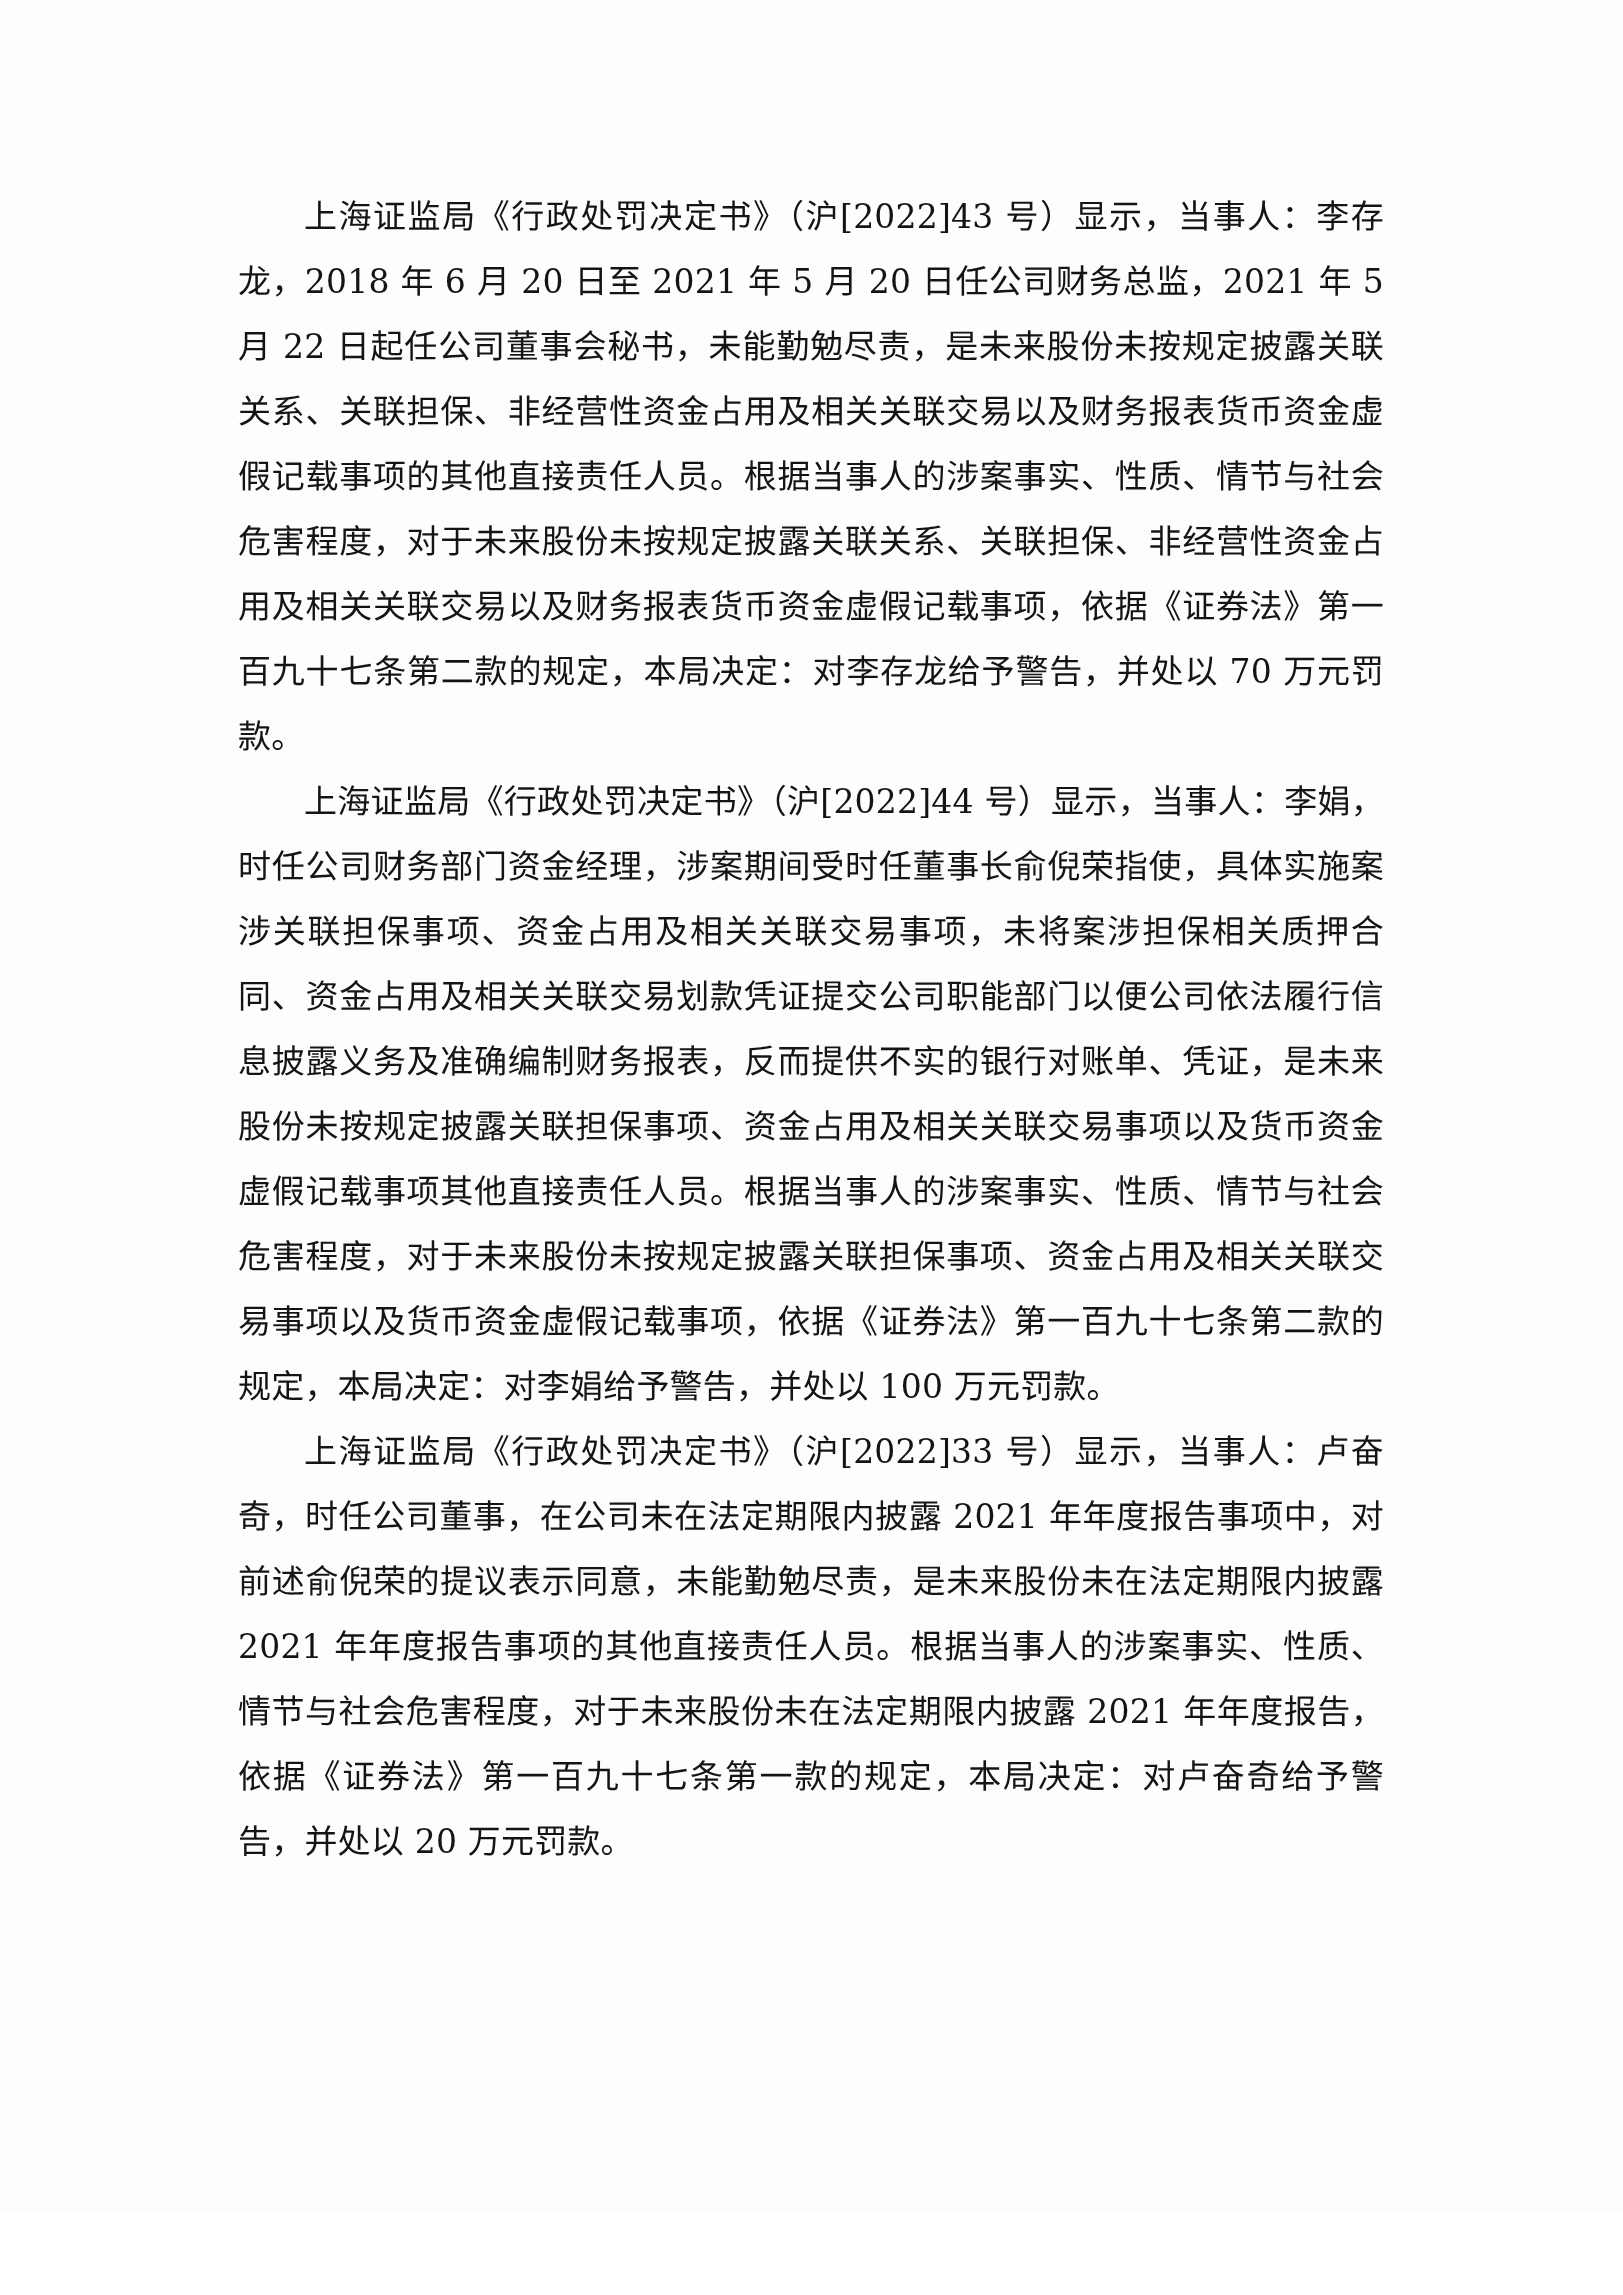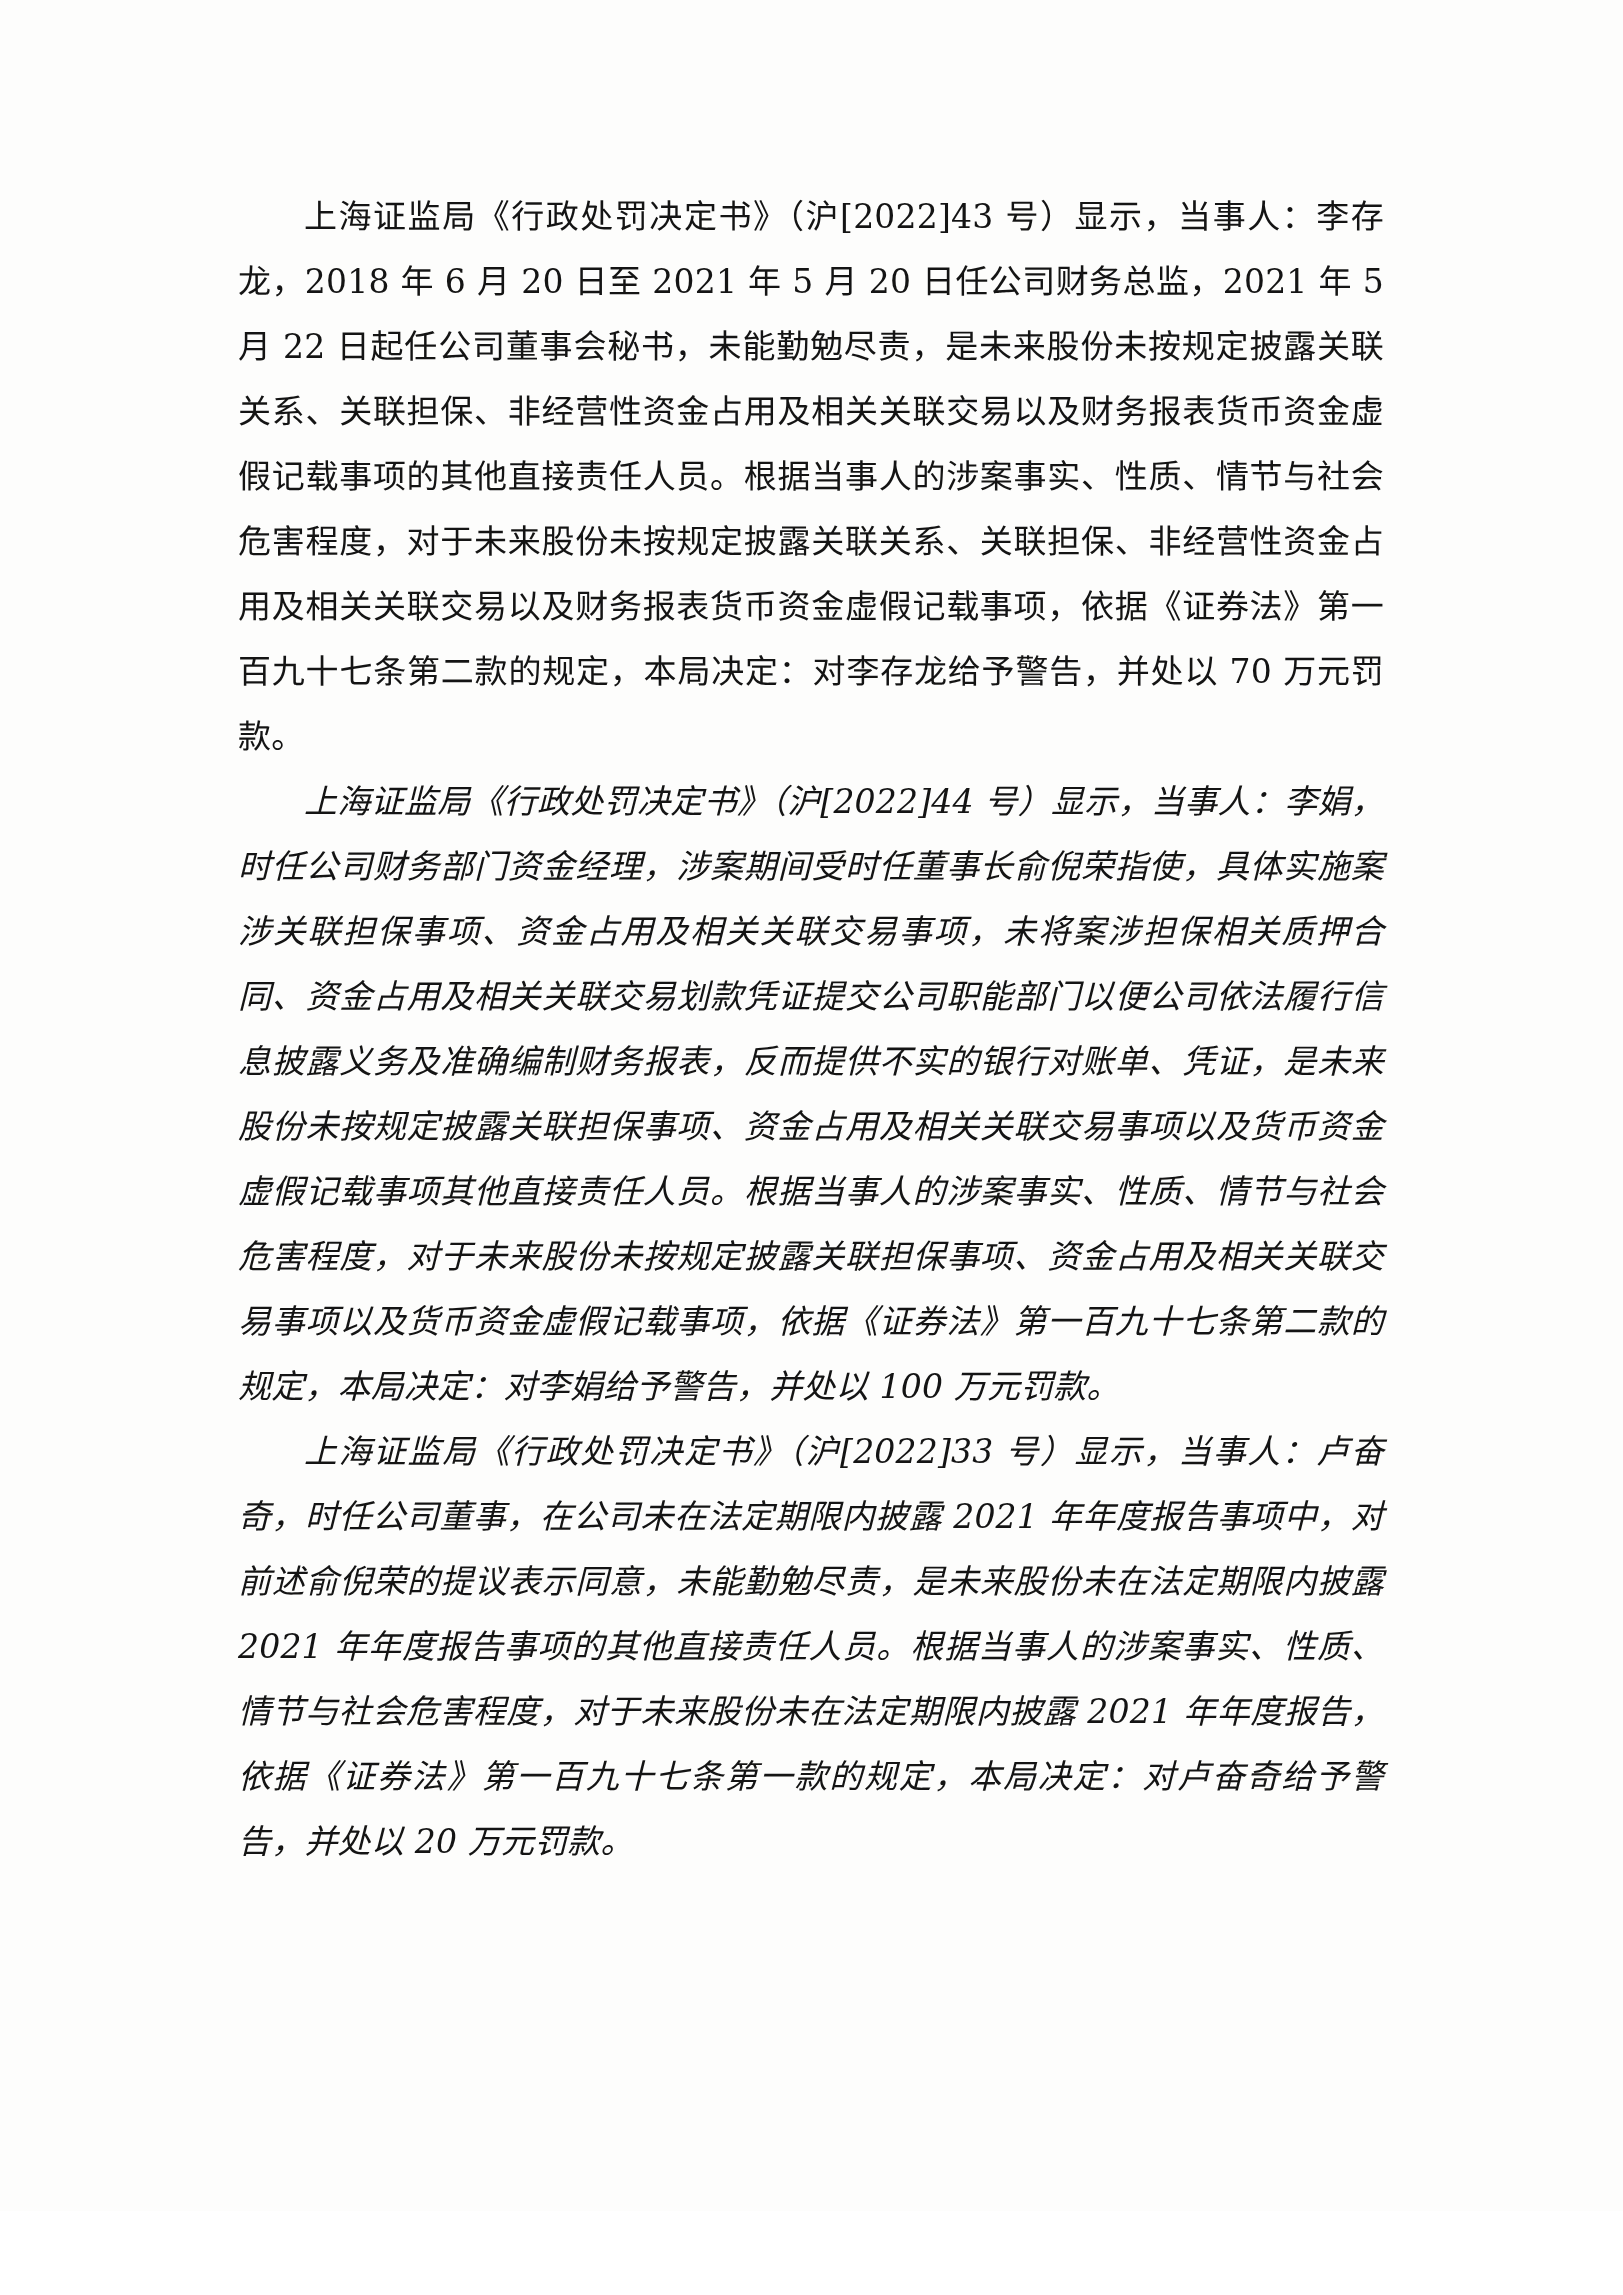--- a/index.html
+++ b/index.html
@@ -40,21 +40,20 @@
     text-justify: inter-ideograph;
     letter-spacing: 0.2px;
     font-family: "DejaVu Serif", "Liberation Serif", serif;
     font-weight: 500;
     color: #141414;
     word-break: break-all;
   }
 
   .para + .para {
     margin-top: 0;
-    font-style: italic;
   }
 </style>
 </head>
 <body>
 
 <div class="page">
 
   <div class="page-body">
 
     <p class="para">上海证监局《行政处罚决定书》（沪[2022]43 号）显示，当事人：李存龙，2018 年 6 月 20 日至 2021 年 5 月 20 日任公司财务总监，2021 年 5 月 22 日起任公司董事会秘书，未能勤勉尽责，是未来股份未按规定披露关联关系、关联担保、非经营性资金占用及相关关联交易以及财务报表货币资金虚假记载事项的其他直接责任人员。根据当事人的涉案事实、性质、情节与社会危害程度，对于未来股份未按规定披露关联关系、关联担保、非经营性资金占用及相关关联交易以及财务报表货币资金虚假记载事项，依据《证券法》第一百九十七条第二款的规定，本局决定：对李存龙给予警告，并处以 70 万元罚款。</p>

